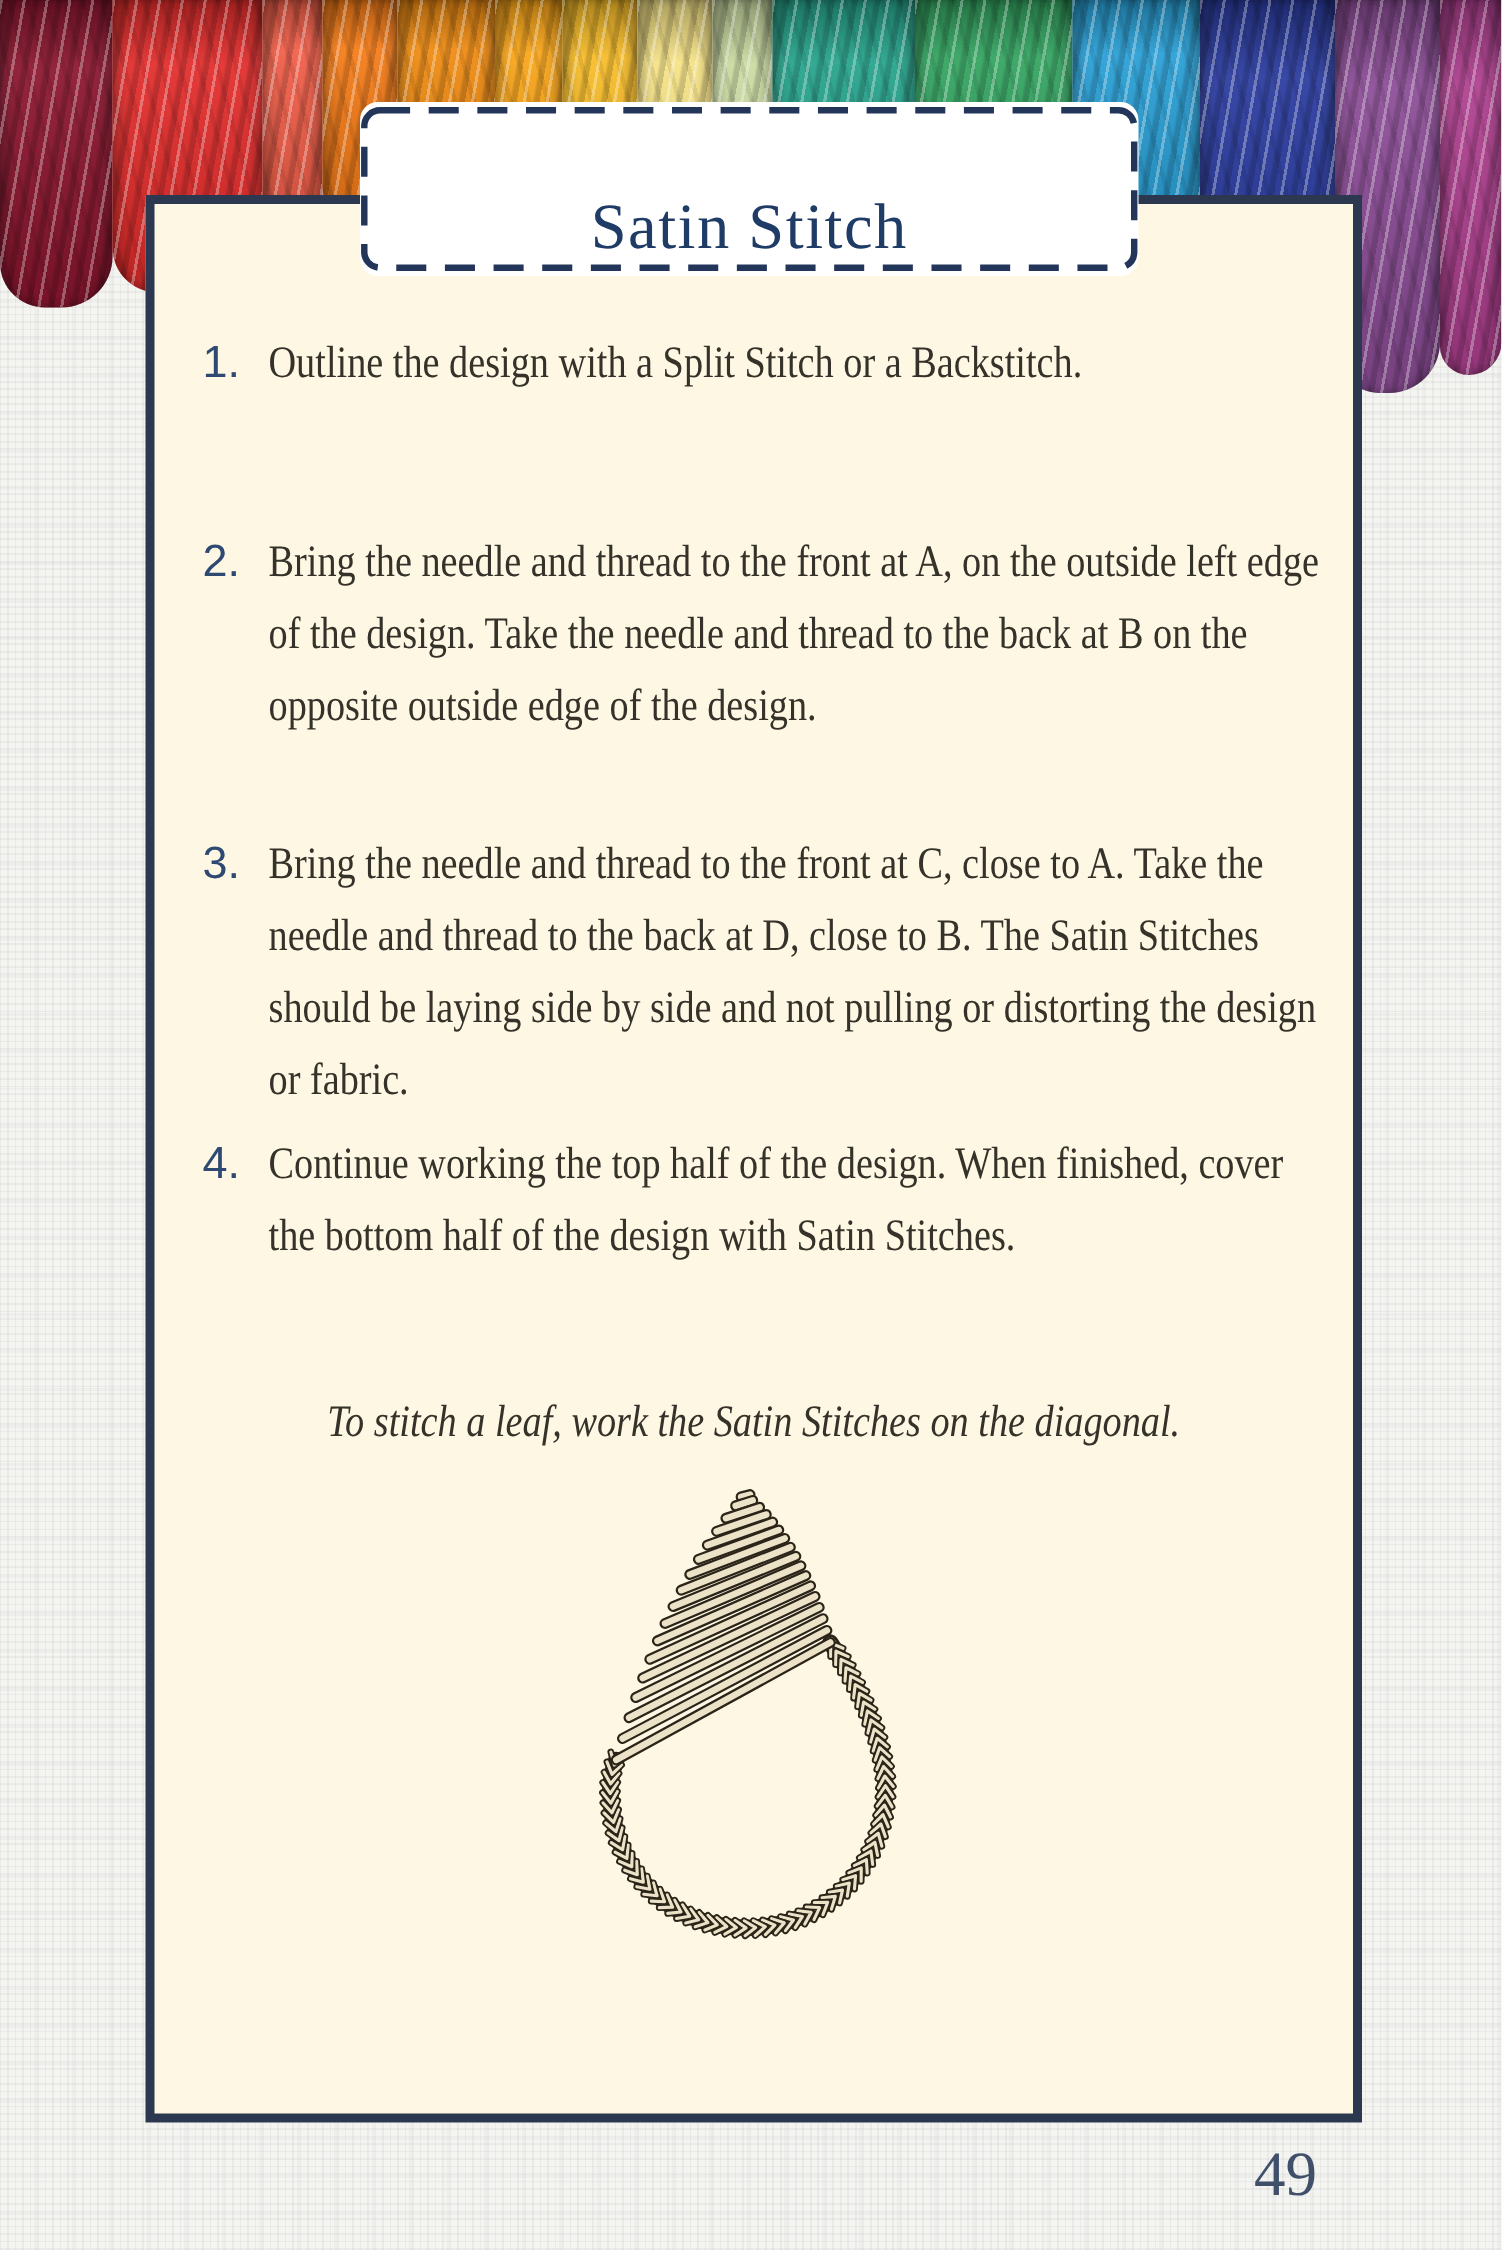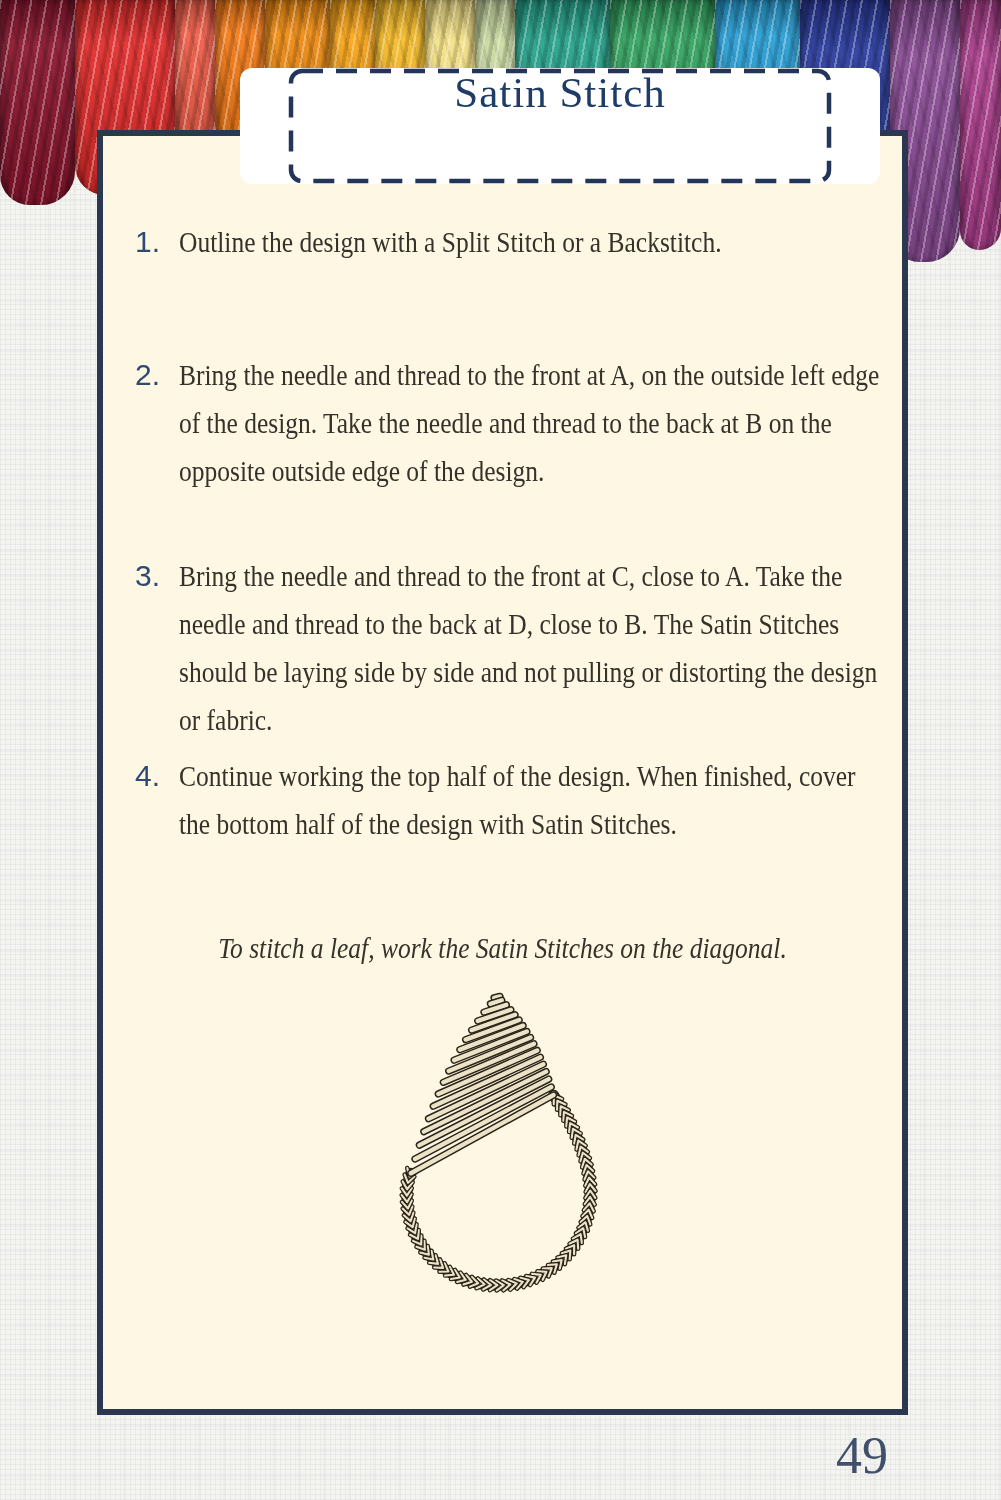--- a/index.html
+++ b/index.html
@@ -15,35 +15,35 @@
   .thread-strip{position:absolute;top:0;left:0;width:1001px;display:flex;align-items:flex-start;z-index:1;}
   .thread{position:relative;flex:none;border-radius:0 0 34px 30px;
     box-shadow:inset 7px 0 9px -4px rgba(0,0,0,.40), inset -7px 0 9px -4px rgba(0,0,0,.40);}
   .thread::after{content:"";position:absolute;inset:0;border-radius:inherit;
     background:
       repeating-linear-gradient(100deg, rgba(255,255,255,.30) 0 2px, transparent 2px 6px, rgba(0,0,0,.16) 8px 11px, transparent 11px 15px),
       repeating-linear-gradient(75deg, transparent 0 9px, rgba(0,0,0,.08) 9px 12px),
       linear-gradient(180deg, rgba(0,0,0,.30) 0, rgba(255,255,255,.06) 22%, rgba(0,0,0,.14) 90%);}
   .card{position:absolute;left:97px;top:130px;width:811px;height:1285px;z-index:2;
     background:#fdf7e3;border:6px solid #2b384f;box-sizing:border-box;}
-  .title-box{position:absolute;left:240px;top:68px;width:640px;height:116px;z-index:3;
-    background:#ffffff;border-radius:12px;display:flex;align-items:flex-start;justify-content:center;}
+  .title-box{position:absolute;left:240px;top:68px;width:519px;height:116px;z-index:3;
+    background:#ffffff;border-radius:12px;display:flex;align-items:flex-end;justify-content:center;}
   .title-box svg.dash{position:absolute;inset:0;width:100%;height:100%;}
   .title-text{position:relative;font-size:43px;color:#1e3c66;letter-spacing:1px;padding-bottom:8px;}
   .steps{margin:82px 0 0 32px;}
   .step{display:flex;align-items:flex-start;}
   .step-num{flex:none;width:44px;font-family:"Liberation Sans",sans-serif;font-size:30px;
     line-height:48px;color:#2e4a73;}
   .step-text{flex:none;width:832px;font-size:30px;line-height:48px;color:#35322a;
     transform:scaleX(.85);transform-origin:left top;}
   .s2{margin-top:85px;} .s3{margin-top:57px;} .s4{margin-top:8px;}
   .note{margin:76px 0 0 0;width:940px;font-size:30px;line-height:48px;font-style:italic;color:#35322a;
     text-align:center;transform:scaleX(.85);transform-origin:left top;}
   .leaf{display:block;margin:16px auto 0 auto;}
-  .page-num{position:absolute;left:836px;top:1426px;font-size:52px;color:#40506b;z-index:2;text-align:center;}
+  .page-num{position:absolute;left:836px;top:1426px;font-size:42px;color:#40506b;z-index:2;text-align:center;}
 </style>
 </head>
 <body>
 
 <div class="page">
 
   <div class="thread-strip">
       <div class="thread" style="width: 75px; height: 205px; background: rgb(141, 24, 49);"></div>
       <div class="thread" style="width: 100px; height: 195px; background: rgb(227, 47, 46);"></div>
       <div class="thread" style="width: 40px; height: 152px; background: rgb(242, 96, 75);"></div>

